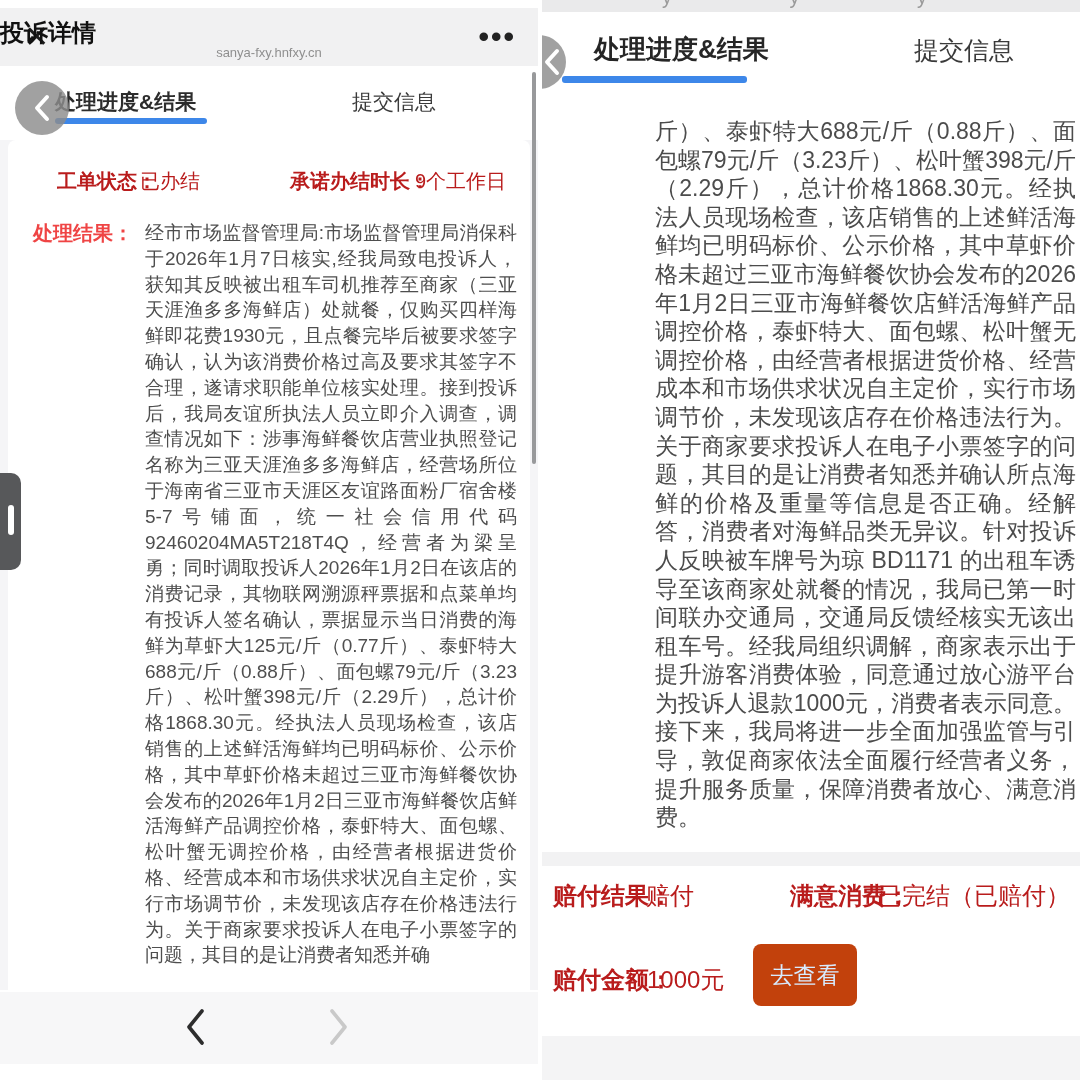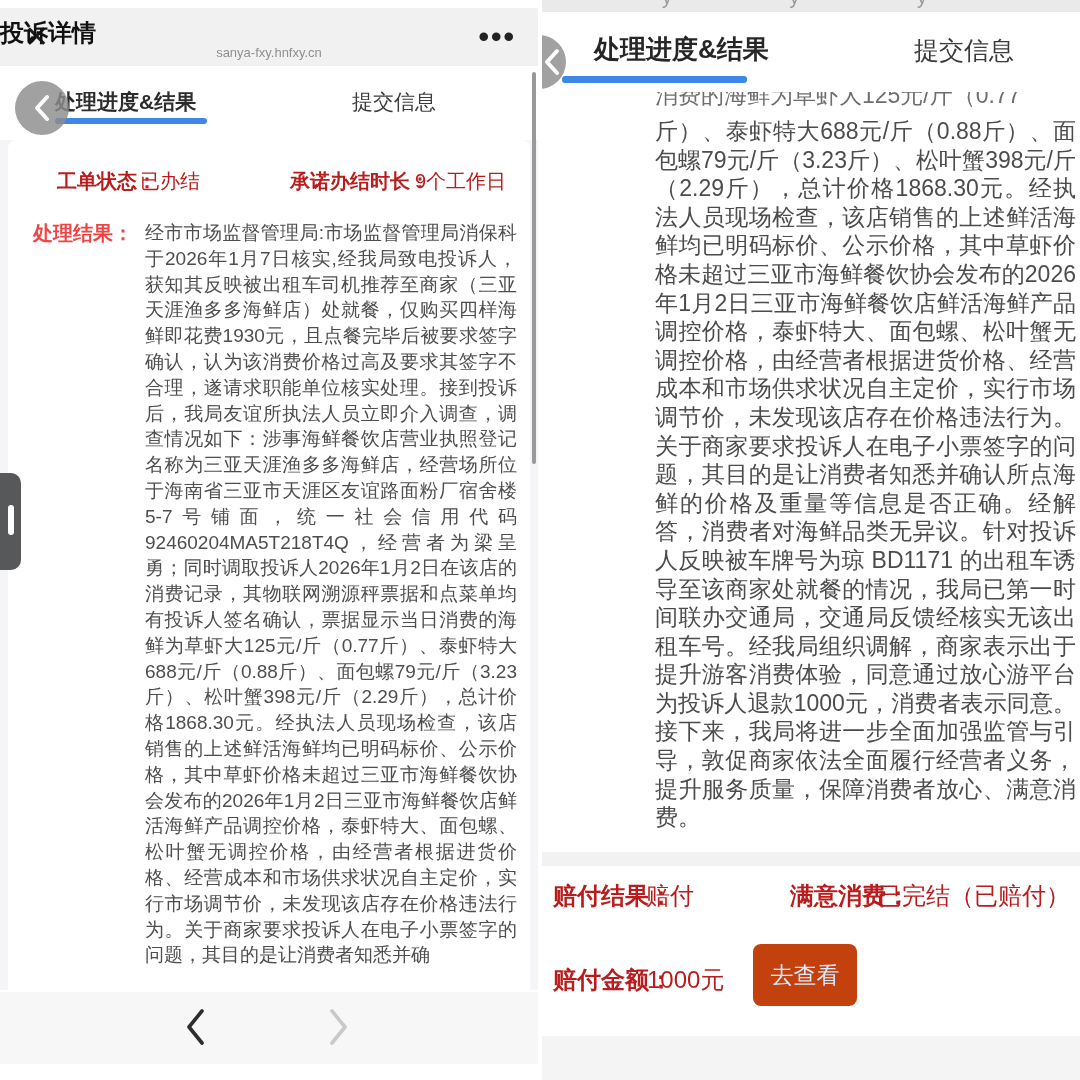--- a/index.html
+++ b/index.html
@@ -127,23 +127,20 @@
       <span class="abs r-tab2">提交信息</span>
       <div class="abs r-underline"></div>
     </div>
 
     <div class="abs back-circle r-back">
       <svg width="20" height="30" viewBox="0 0 20 30" style="margin-left:26px;">
         <polyline points="15,4 5,15 15,26" fill="none" stroke="#ffffff" stroke-width="4" stroke-linecap="round" stroke-linejoin="round"></polyline>
       </svg>
     </div>
 
-    <div class="abs r-clip-line">
-      <span>消费的海鲜为草虾大125元/斤（0.77</span>
-    </div>
 
     <div class="abs r-text">斤）、泰虾特大688元/斤（0.88斤）、面包螺79元/斤（3.23斤）、松叶蟹398元/斤（2.29斤），总计价格1868.30元。经执法人员现场检查，该店销售的上述鲜活海鲜均已明码标价、公示价格，其中草虾价格未超过三亚市海鲜餐饮协会发布的2026年1月2日三亚市海鲜餐饮店鲜活海鲜产品调控价格，泰虾特大、面包螺、松叶蟹无调控价格，由经营者根据进货价格、经营成本和市场供求状况自主定价，实行市场调节价，未发现该店存在价格违法行为。关于商家要求投诉人在电子小票签字的问题，其目的是让消费者知悉并确认所点海鲜的价格及重量等信息是否正确。经解答，消费者对海鲜品类无异议。针对投诉人反映被车牌号为琼 BD1171 的出租车诱导至该商家处就餐的情况，我局已第一时间联办交通局，交通局反馈经核实无该出租车号。经我局组织调解，商家表示出于提升游客消费体验，同意通过放心游平台为投诉人退款1000元，消费者表示同意。接下来，我局将进一步全面加强监管与引导，敦促商家依法全面履行经营者义务，提升服务质量，保障消费者放心、满意消费。</div>
 
     <div class="abs r-divider"></div>
 
     <div class="abs comp-row1">
       <span class="abs bold" style="left:-13px;top:0;">赔付结果：</span>
       <span class="abs val" style="left:104px;top:0;">赔付</span>
       <span class="abs bold" style="left:224px;top:0;">满意消费：</span>
       <span class="abs val" style="left:336px;top:0;">已完结（已赔付）</span>

